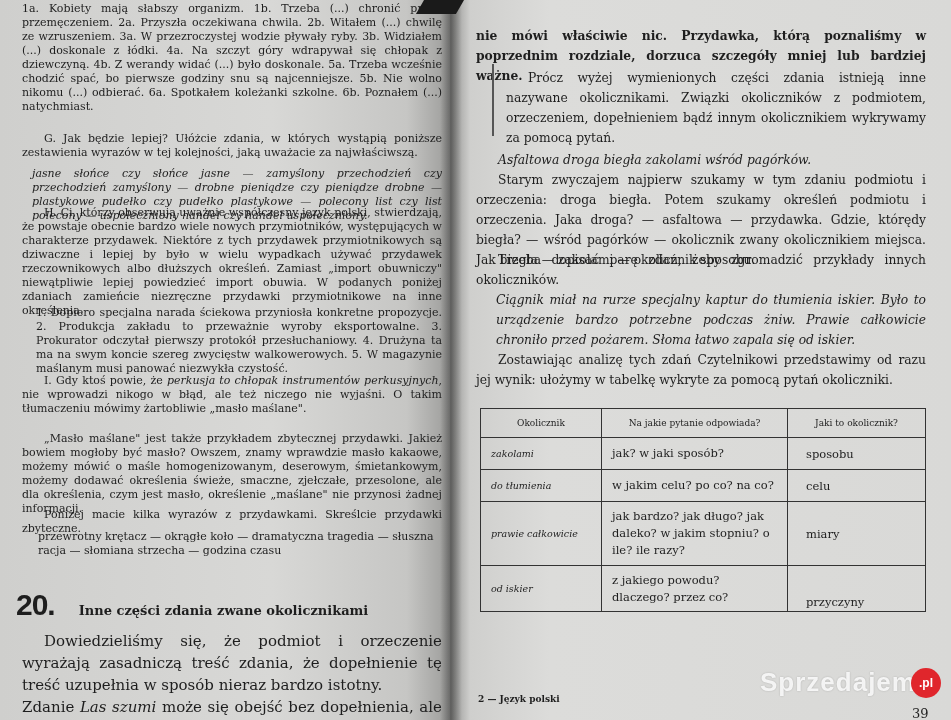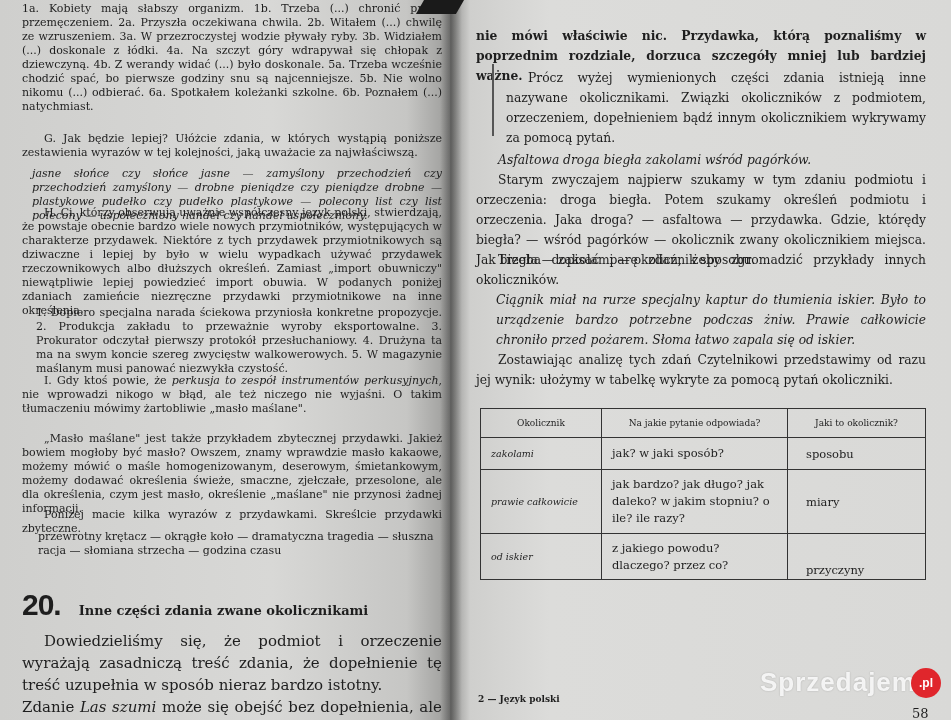--- a/index.html
+++ b/index.html
@@ -25,21 +25,21 @@
   .lp { position:absolute; left:22px; width:420px; font-size:11.6px; line-height:15.5px; text-align:justify; }
   .lp p { margin:0; }
   .ind { text-indent:22px; }
   .ital { font-style:italic; }
   .sm { font-size:11px; line-height:14px; }
   .big { font-size:15px; line-height:22px; }
 
   .rp { position:absolute; left:476px; width:450px; font-size:12.3px; line-height:20px; text-align:justify; }
   .rp p { margin:0; }
 
-  .section-title { position:absolute; left:22px; top:588px; display:flex; align-items:baseline; gap:18px; }
+  .section-title { position:absolute; left:16px; top:588px; display:flex; align-items:baseline; gap:24px; }
   .section-num { font-family:"Liberation Sans", sans-serif; font-weight:bold; font-size:30px; letter-spacing:-1px; }
   .section-name { font-weight:bold; font-size:13px; }
 
   .bar { position:absolute; left:492px; top:64px; width:2px; height:72px; background:#555; }
 
   table.okol { position:absolute; left:480px; top:408px; width:446px; border-collapse:collapse; font-size:11.5px; }
   table.okol th, table.okol td { border:1.5px solid #333; padding:2px 10px; vertical-align:middle; }
   table.okol th { font-weight:normal; font-size:9px; height:24px; text-align:center; }
   table.okol td.c1 { font-style:italic; font-size:9.5px; width:100px; }
   table.okol td.c2 { width:165px; line-height:17px; }
@@ -71,21 +71,21 @@
 
   <div class="lp sm" style="top:206px;">
     <p class="ind">H. Ci, którzy obserwują uważnie współczesny język polski, stwierdzają, że powstaje obecnie bardzo wiele nowych przymiotników, występujących w charakterze przydawek. Niektóre z tych przydawek przymiotnikowych są dziwaczne i lepiej by było w wielu wypadkach używać przydawek rzeczownikowych albo dłuższych określeń. Zamiast „import obuwniczy" niewątpliwie lepiej powiedzieć import obuwia. W podanych poniżej zdaniach zamieńcie niezręczne przydawki przymiotnikowe na inne określenia.</p>
   </div>
   <div class="lp sm" style="top:306px; left:36px; width:406px;">
     <p>1. Dopiero specjalna narada ściekowa przyniosła konkretne propozycje. 2. Produkcja zakładu to przeważnie wyroby eksportowalne. 3. Prokurator odczytał pierwszy protokół przesłuchaniowy. 4. Drużyna ta ma na swym koncie szereg zwycięstw walkowerowych. 5. W magazynie maślanym musi panować niezwykła czystość.</p>
   </div>
 
   <div class="lp sm" style="top:374px;">
     <p class="ind">
-      <span>I. Gdy ktoś powie, że </span><span class="ital">perkusja to zespół instrumentów perkusyjnych</span><span>, nie wprowadzi nikogo w błąd, ale też niczego nie wyjaśni. O takim tłumaczeniu mówimy żartobliwie „masło maślane".</span>
+      <span>I. Gdy ktoś powie, że </span><span class="ital">perkusja to chłopak instrumentów perkusyjnych</span><span>, nie wprowadzi nikogo w błąd, ale też niczego nie wyjaśni. O takim tłumaczeniu mówimy żartobliwie „masło maślane".</span>
     </p>
   </div>
 
   <div class="lp sm" style="top:432px;">
     <p class="ind">„Masło maślane" jest także przykładem zbytecznej przydawki. Jakież bowiem mogłoby być masło? Owszem, znamy wprawdzie masło kakaowe, możemy mówić o maśle homogenizowanym, deserowym, śmietankowym, możemy dodawać określenia świeże, smaczne, zjełczałe, przesolone, ale dla określenia, czym jest masło, określenie „maślane" nie przynosi żadnej informacji.</p>
   </div>
   <div class="lp sm" style="top:508px;">
     <p class="ind">Poniżej macie kilka wyrazów z przydawkami. Skreślcie przydawki zbyteczne.</p>
   </div>
   <div class="lp sm" style="top:530px; left:38px; width:404px; text-align:left;">
@@ -141,33 +141,38 @@
       <th>Na jakie pytanie odpowiada?</th>
       <th>Jaki to okolicznik?</th>
     </tr>
   </thead>
   <tbody>
     <tr style="height:32px;">
       <td class="c1">zakolami</td>
       <td class="c2">jak? w jaki sposób?</td>
       <td class="c3">sposobu</td>
     </tr>
+    <tr style="height:32px;">
+      <td class="c1">do tłumienia</td>
+      <td class="c2">w jakim celu? po co? na co?</td>
+      <td class="c3">celu</td>
+    </tr>
     <tr style="height:64px;">
       <td class="c1">prawie całkowicie</td>
       <td class="c2">jak bardzo? jak długo? jak daleko? w jakim stopniu? o ile? ile razy?</td>
       <td class="c3">miary</td>
     </tr>
     <tr style="height:46px;">
       <td class="c1">od iskier</td>
       <td class="c2">z jakiego powodu? dlaczego? przez co?</td>
       <td class="c3" style="vertical-align:bottom;">przyczyny</td>
     </tr>
   </tbody>
 </table>
 
 <div class="footer-note">2 — Język polski</div>
-<div class="page-num">58</div>
+<div class="page-num">39</div>
 
 <div class="fold"></div>
 <div class="corner-shadow"></div>
 
 <div class="wm">Sprzedajemy</div>
 <div class="wm-badge">.pl</div>
 
 </body></html>

